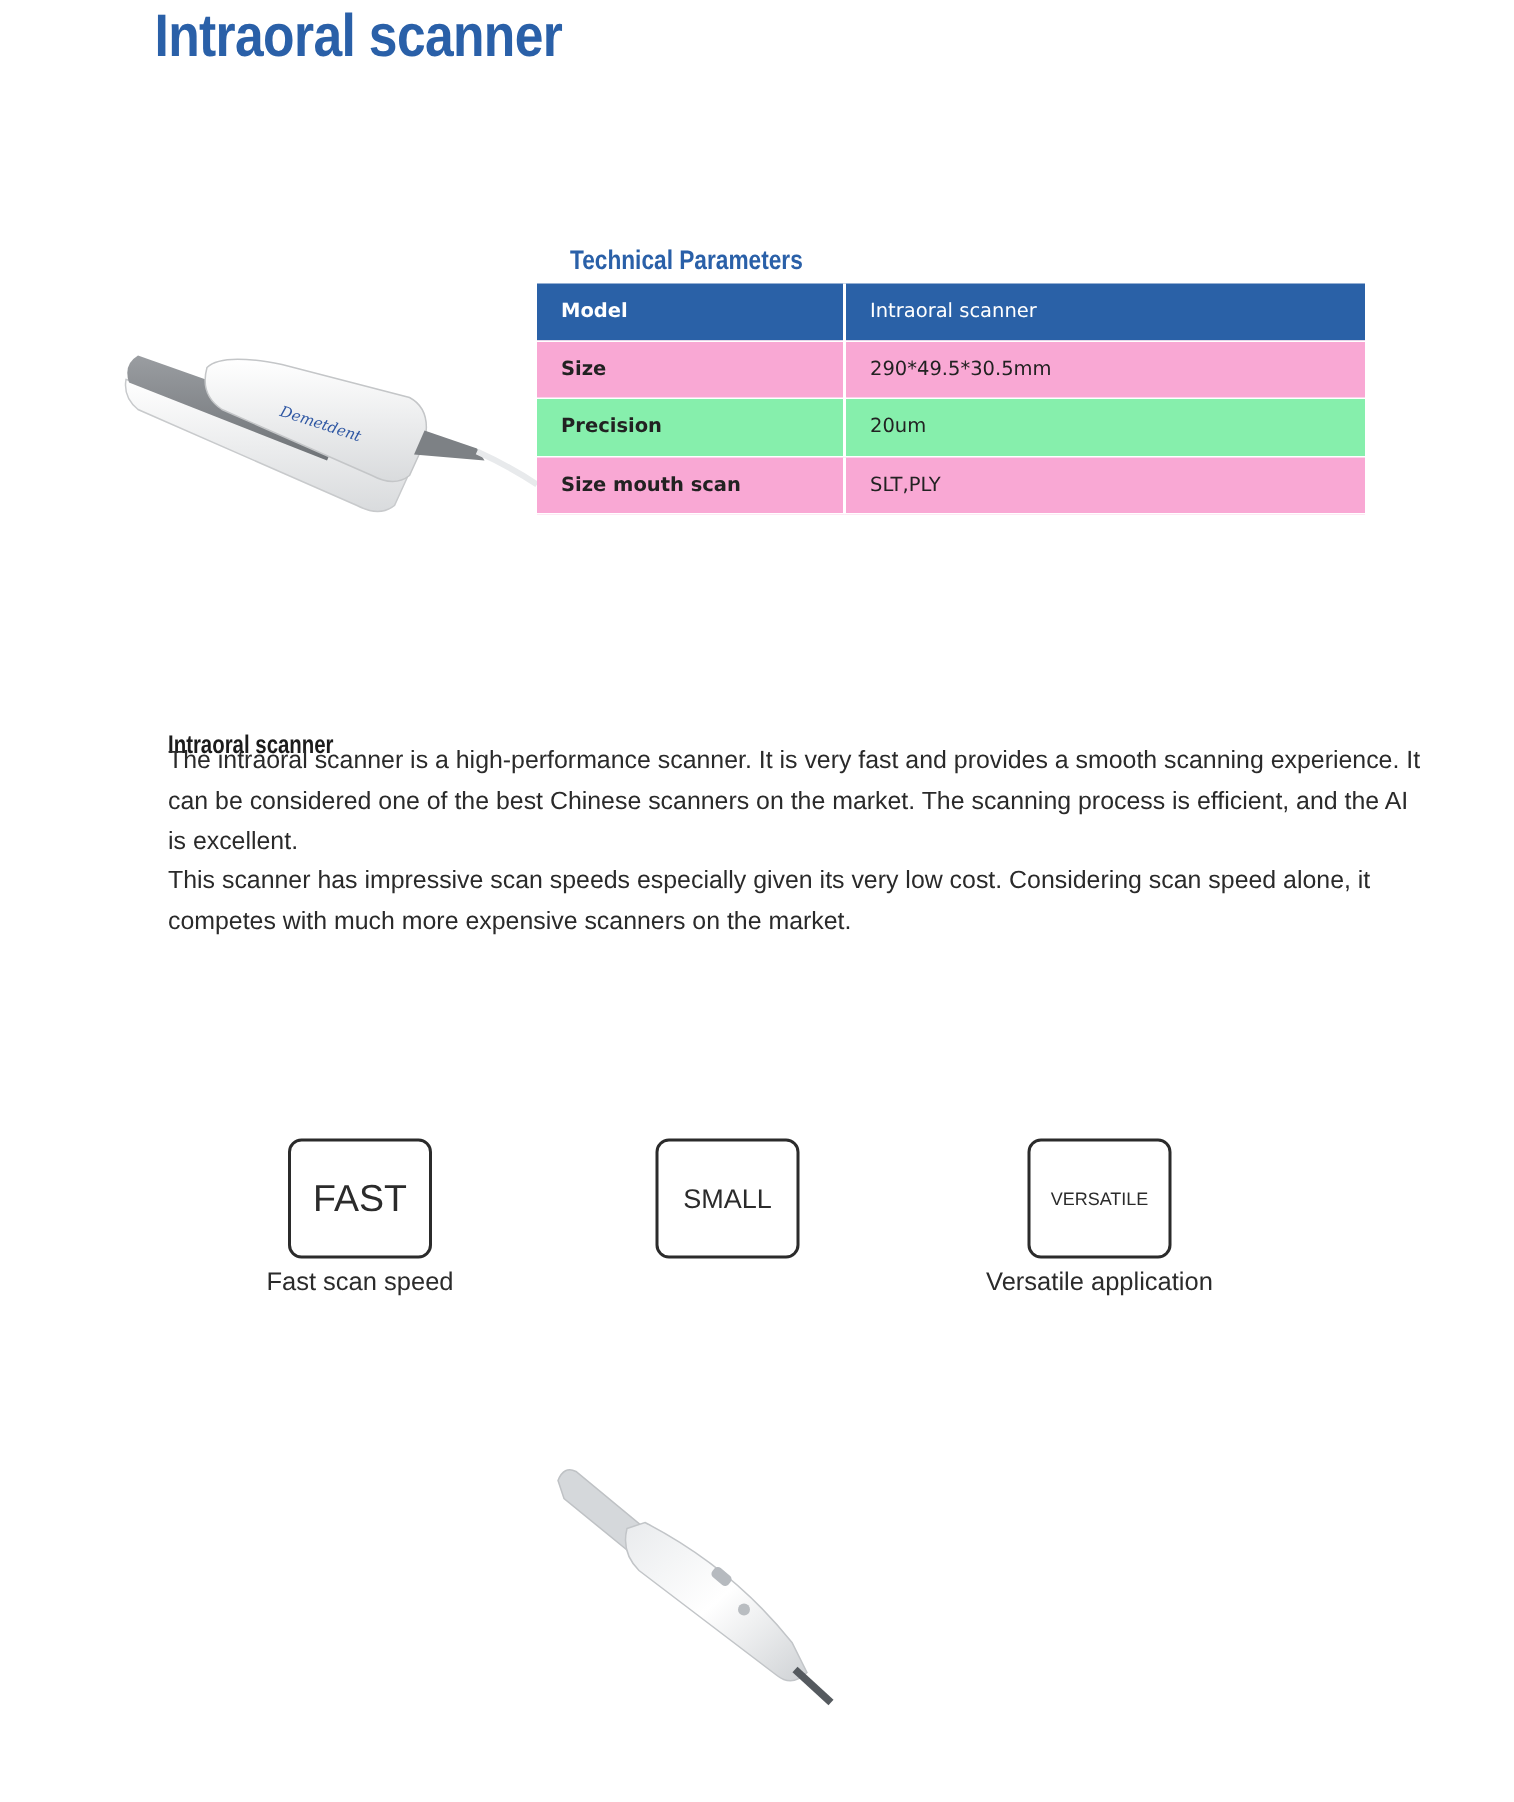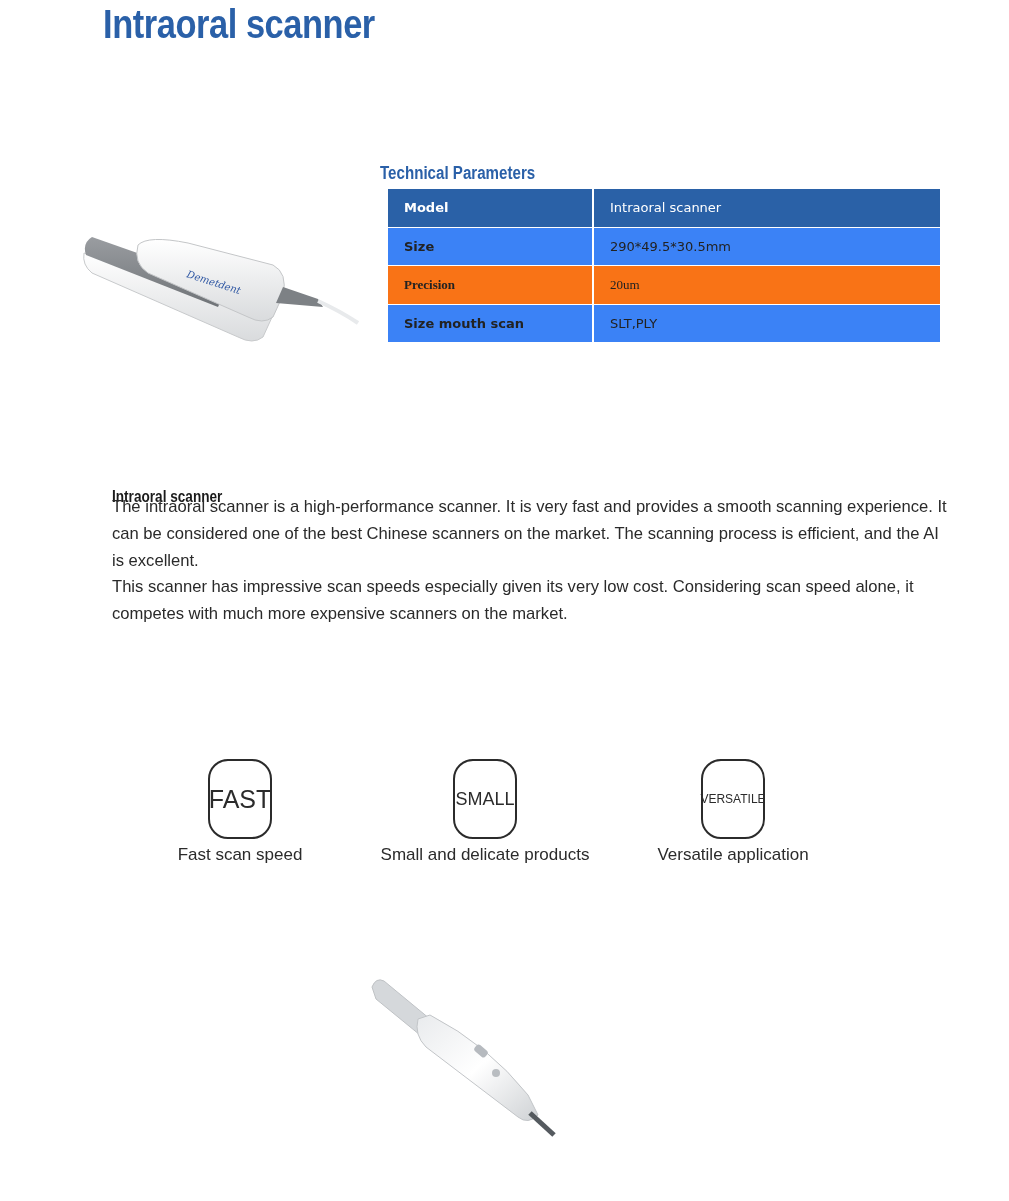--- a/index.html
+++ b/index.html
@@ -15,45 +15,45 @@
 
     .product-image-1 { position: absolute; left: 78px; top: 225px; width: 285px; height: 130px; }
     .product-image-2 { position: absolute; left: 368px; top: 975px; width: 200px; height: 165px; }
 
     .tech-title {
       position: absolute; left: 380px; top: 163px;
       font-weight: 700; font-size: 18px; color: #2a60a8;
       transform: scaleX(0.84); transform-origin: left top;
     }
     .spec-table {
-      position: absolute; left: 388px; top: 189px; width: 552px;
+      position: absolute; left: 358px; top: 189px; width: 552px;
       border-collapse: collapse; font-family: "DejaVu Sans", sans-serif; font-size: 13px;
     }
     .spec-table td { height: 38.4px; padding: 0 16px; border-right: 2px solid #fff; border-bottom: 1px solid #fff; color: #222; }
     .spec-table td.k { width: 205px; font-weight: 700; }
     .spec-table td.v { border-right: none; }
     .spec-table tr.head td { background: #2a61a7; color: #fff; font-weight: 400; }
     .spec-table tr.head td.k { font-weight: 700; }
-    .spec-table tr.light td { background: #3b82f6; }
-    .spec-table tr.dark td { background: #f97316; font-family: Liberation Serif, serif; }
+    .spec-table tr.light td { background: #f9a8d4; }
+    .spec-table tr.dark td { background: #86efac; }
 
     .desc-title {
       position: absolute; left: 112px; top: 487px;
       font-weight: 700; font-size: 17px; color: #1b1b1b;
       transform: scaleX(0.8); transform-origin: left top;
     }
     .desc-body {
       position: absolute; left: 112px; top: 494px; width: 840px;
       font-size: 16.6px; line-height: 26.8px; color: #2a2a2a;
     }
     .desc-body p { margin: 0; }
 
     .feature { position: absolute; top: 759px; width: 260px; text-align: center; }
     .feature .box {
-      width: 64px; height: 80px; margin: 0 auto; border: 2px solid #2b2b2b; border-radius: 20px;
+      width: 96px; height: 80px; margin: 0 auto; border: 2px solid #2b2b2b; border-radius: 9px;
       display: flex; align-items: center; justify-content: center; color: #2b2b2b;
     }
     .feature .cap { margin-top: 6px; font-size: 17px; color: #2b2b2b; }
     .f1 { left: 110px; } .f1 .box span { font-size: 25px; }
     .f2 { left: 355px; } .f2 .box span { font-size: 18px; }
     .f3 { left: 603px; } .f3 .box span { font-size: 12px; }
   </style>
 </head>
 <body>
 
@@ -109,21 +109,20 @@
 <div class="feature f1">
   <div class="box">
       <span>FAST</span>
     </div>
   <div class="cap">Fast scan speed</div>
 </div>
 <div class="feature f2">
   <div class="box">
       <span>SMALL</span>
     </div>
-  <div class="cap">Small and delicate products</div>
 </div>
 <div class="feature f3">
   <div class="box">
       <span>VERSATILE</span>
     </div>
   <div class="cap">Versatile application</div>
 </div>
 
 <svg class="product-image-2" viewBox="0 0 200 165">
   <defs>

